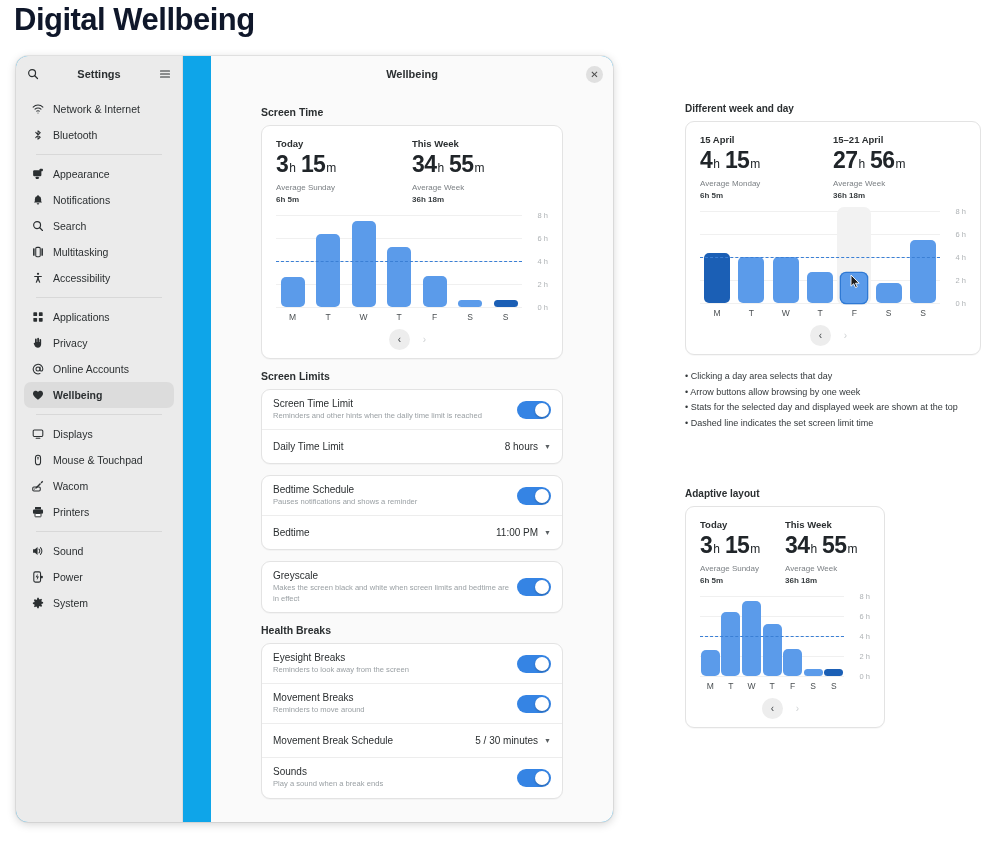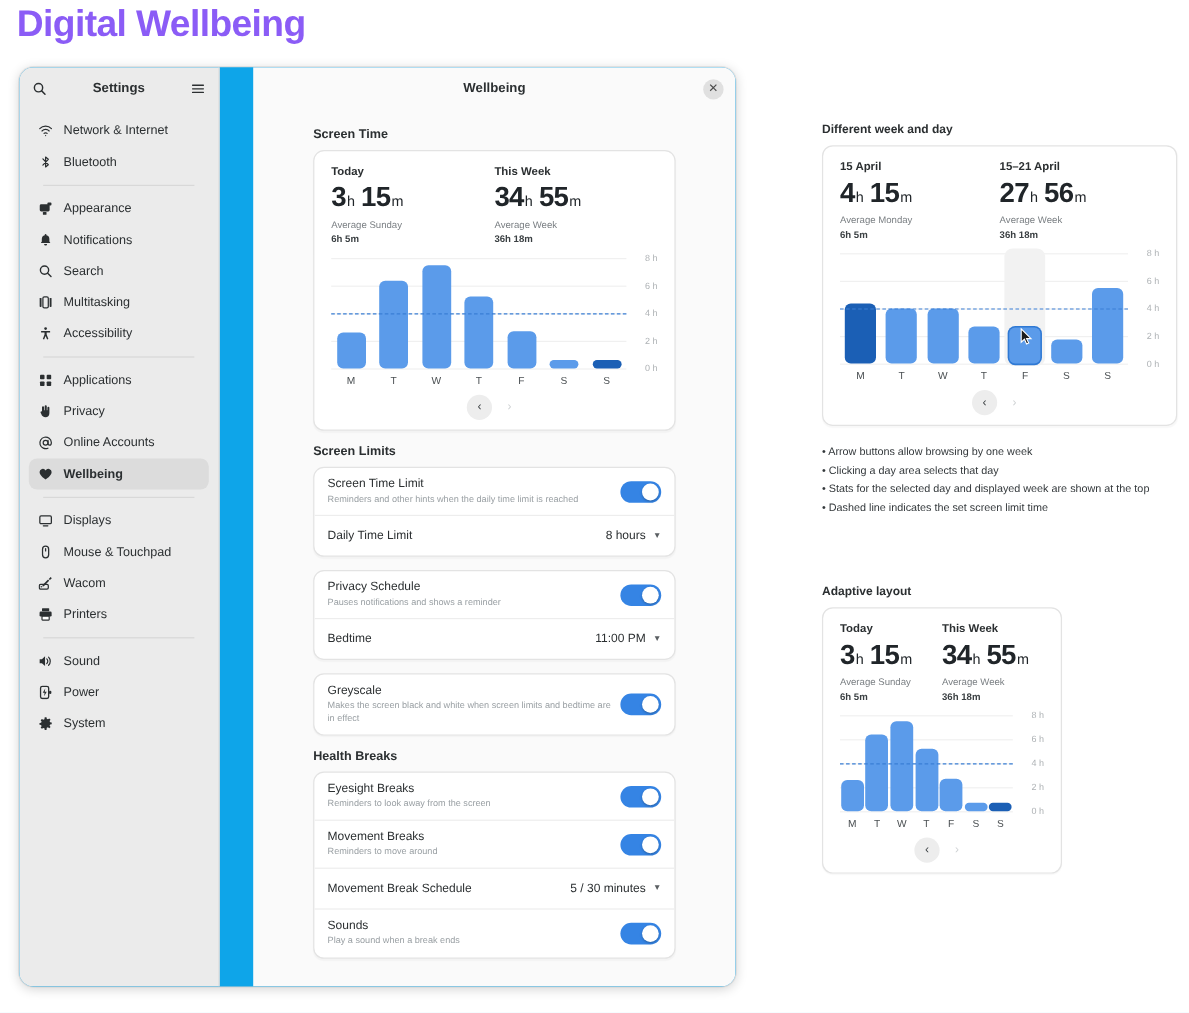--- a/index.html
+++ b/index.html
@@ -6,21 +6,21 @@
   html, body {
     width: 991px; height: 844px;
     background: #ffffff;
     font-family: "Liberation Sans", sans-serif;
     color: #2e3436;
     overflow: hidden;
   }
   .page-title {
     position: absolute; left: 14px; top: 2px;
     font-size: 31px; font-weight: bold; letter-spacing: -0.5px;
-    color: #8b5cf6;
+    color: #0f172a;
   }
 
   
   .window {
     position: absolute; left: 16px; top: 56px;
     width: 597px; height: 766px;
     background: #0ea5e9;
     border-radius: 12px;
     box-shadow: 0 2px 10px rgba(0,0,0,.18), 0 0 0 1px rgba(0,0,0,.07);
     display: flex; overflow: hidden; gap: 28px;
@@ -491,21 +491,21 @@
             </div>
             <div class="value">
               <span>8 hours</span>
               <span class="caret">▼</span>
             </div>
           </div>
         </div>
       <div class="card" id="sl-card-2">
           <div class="row">
             <div class="txt">
-              <div class="t1">Privacy Schedule</div>
+              <div class="t1">Bedtime Schedule</div>
               <div class="t2">Pauses notifications and shows a reminder</div>
             </div>
             <div class="toggle"></div>
           </div>
           <div class="row">
             <div class="txt">
               <div class="t1">Bedtime</div>
             </div>
             <div class="value">
               <span>11:00 PM</span>
@@ -640,22 +640,22 @@
           <span style="width: 34px;">S</span>
           <span style="width: 34px;">S</span>
         </div>
         <div class="nav">
           <div class="nav-btn on">‹</div>
           <div class="nav-btn off">›</div>
         </div>
       </div>
   </div>
   <ul class="bullets" id="bullets">
+      <li>Clicking a day area selects that day</li>
       <li>Arrow buttons allow browsing by one week</li>
-      <li>Clicking a day area selects that day</li>
       <li>Stats for the selected day and displayed week are shown at the top</li>
       <li>Dashed line indicates the set screen limit time</li>
     </ul>
 </div>
 
 <div class="note" style="left:685px; top:488px; width:200px;">
   <div class="note-title">Adaptive layout</div>
   <div class="card st-card" style="margin-bottom:0;">
     <div class="st-stats" id="st-stats-2">
         <div class="st-stat">

